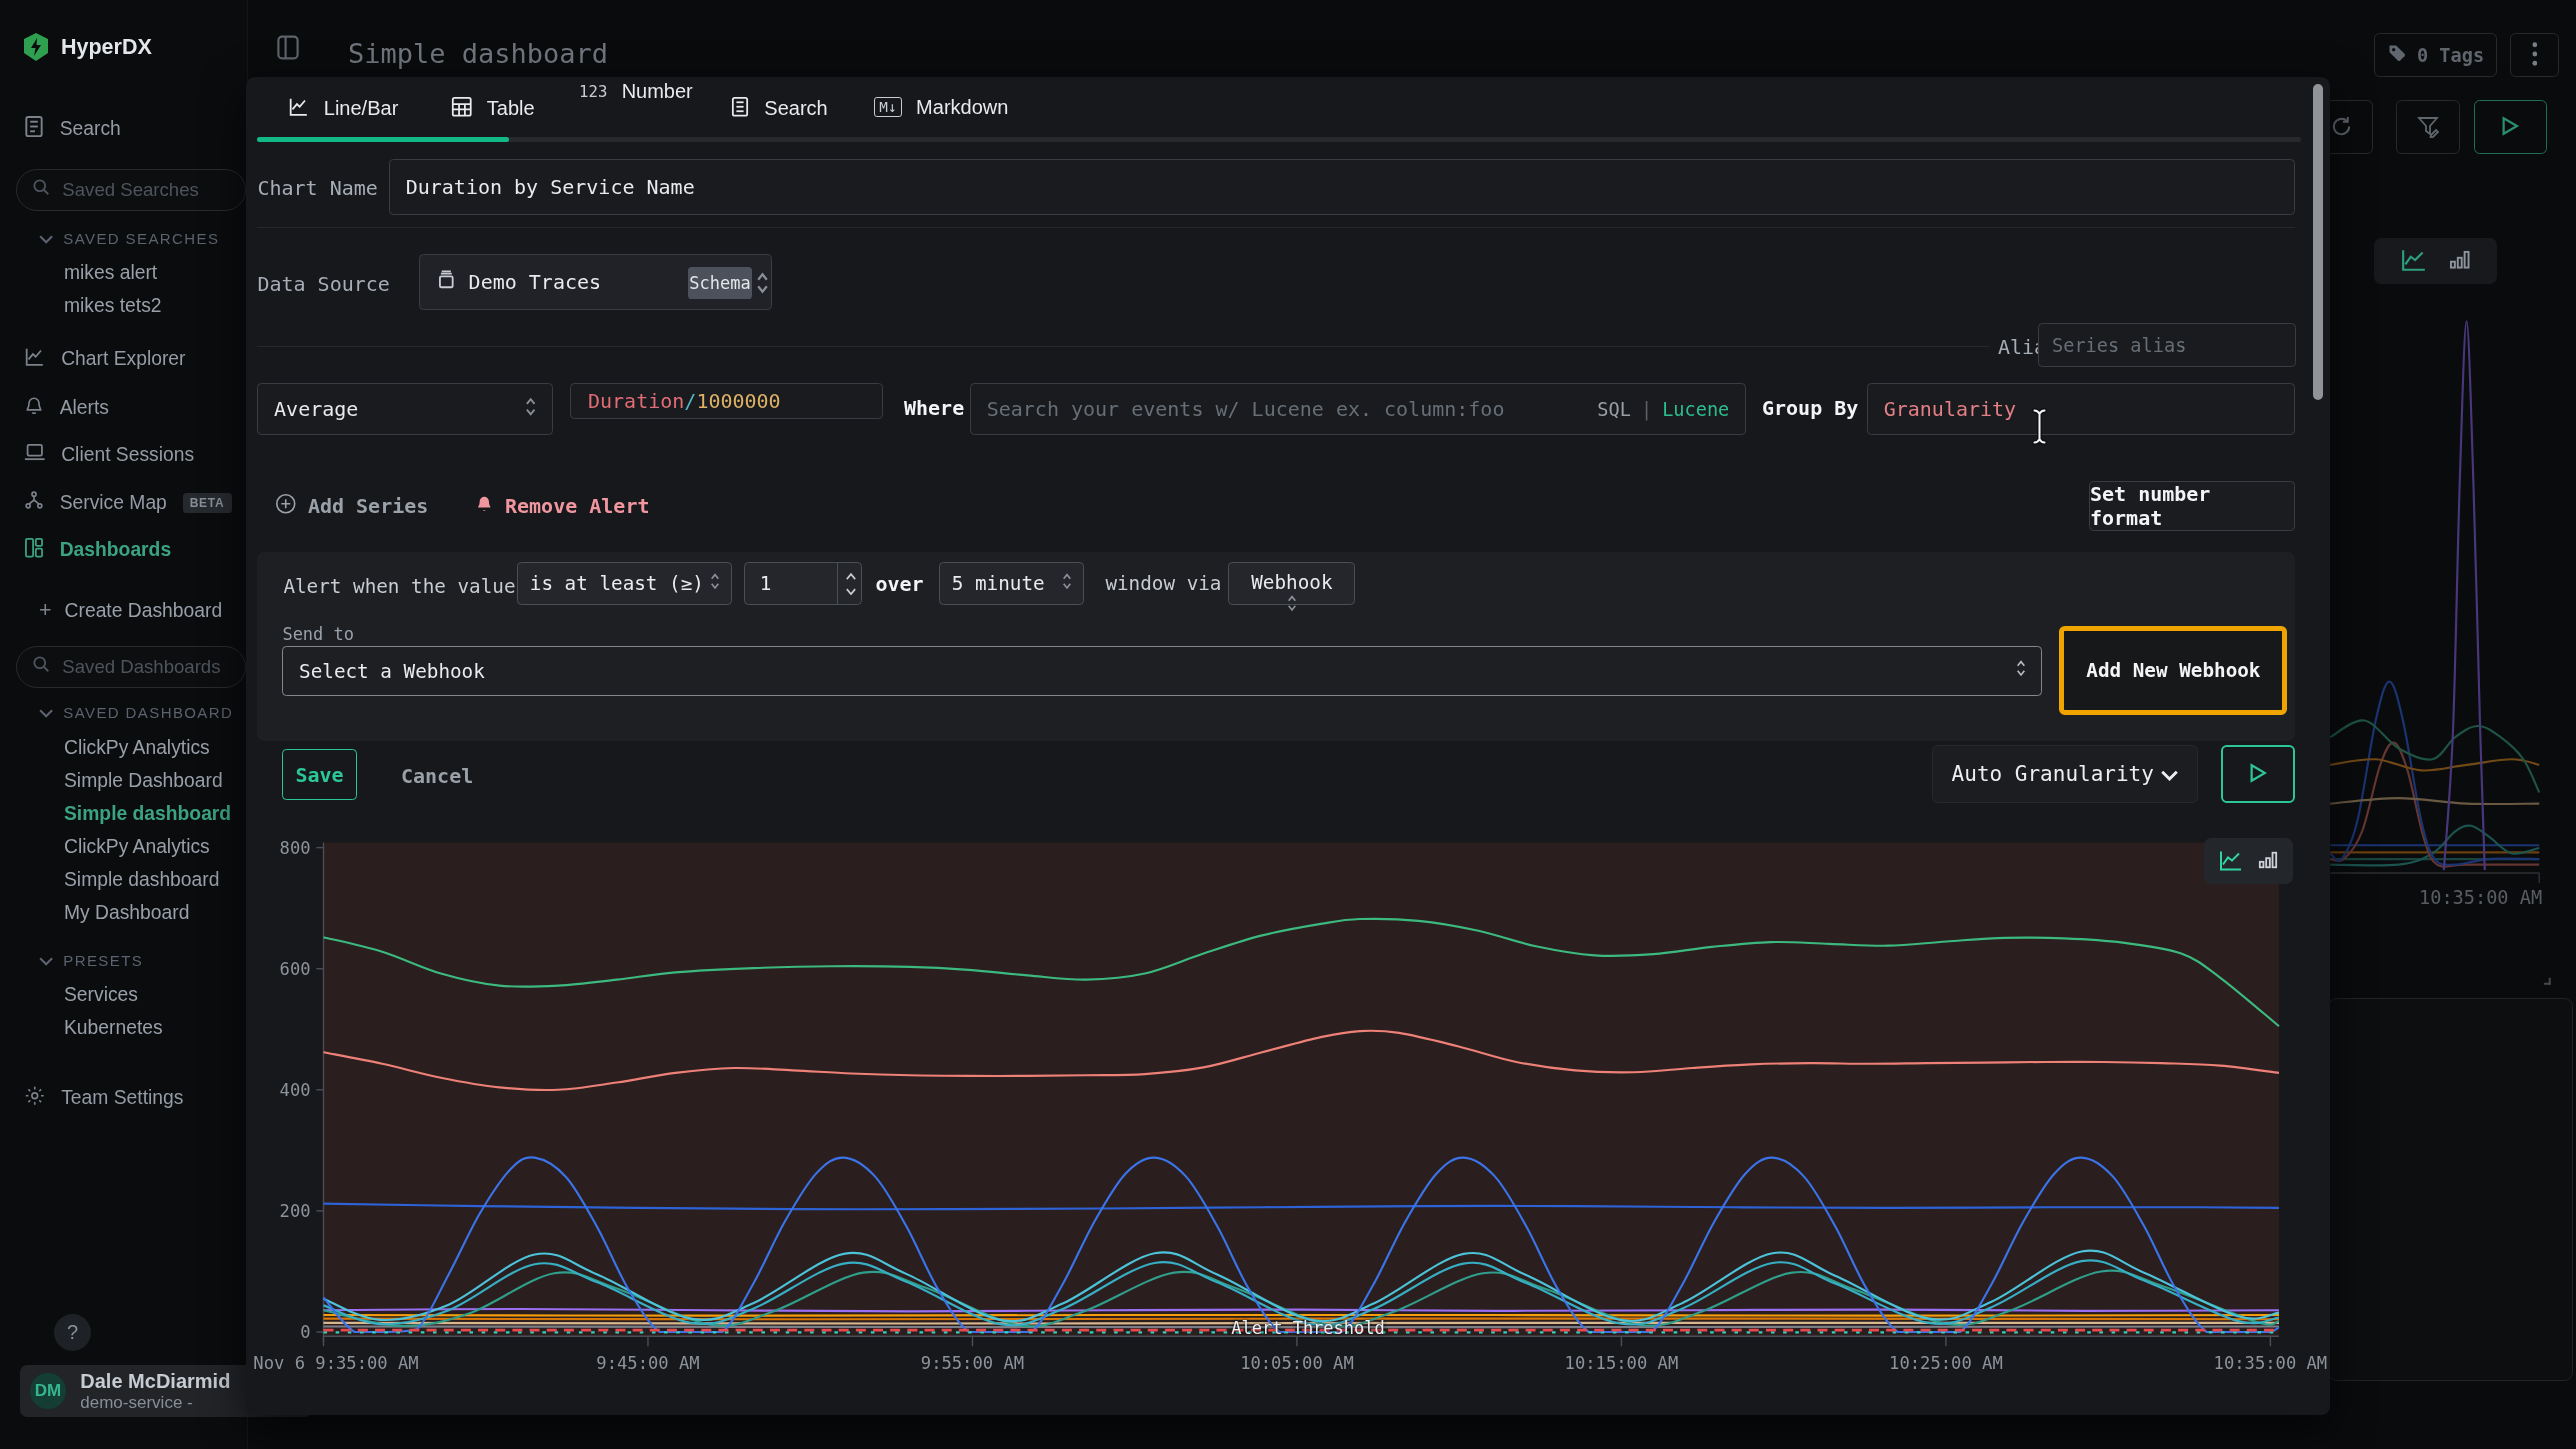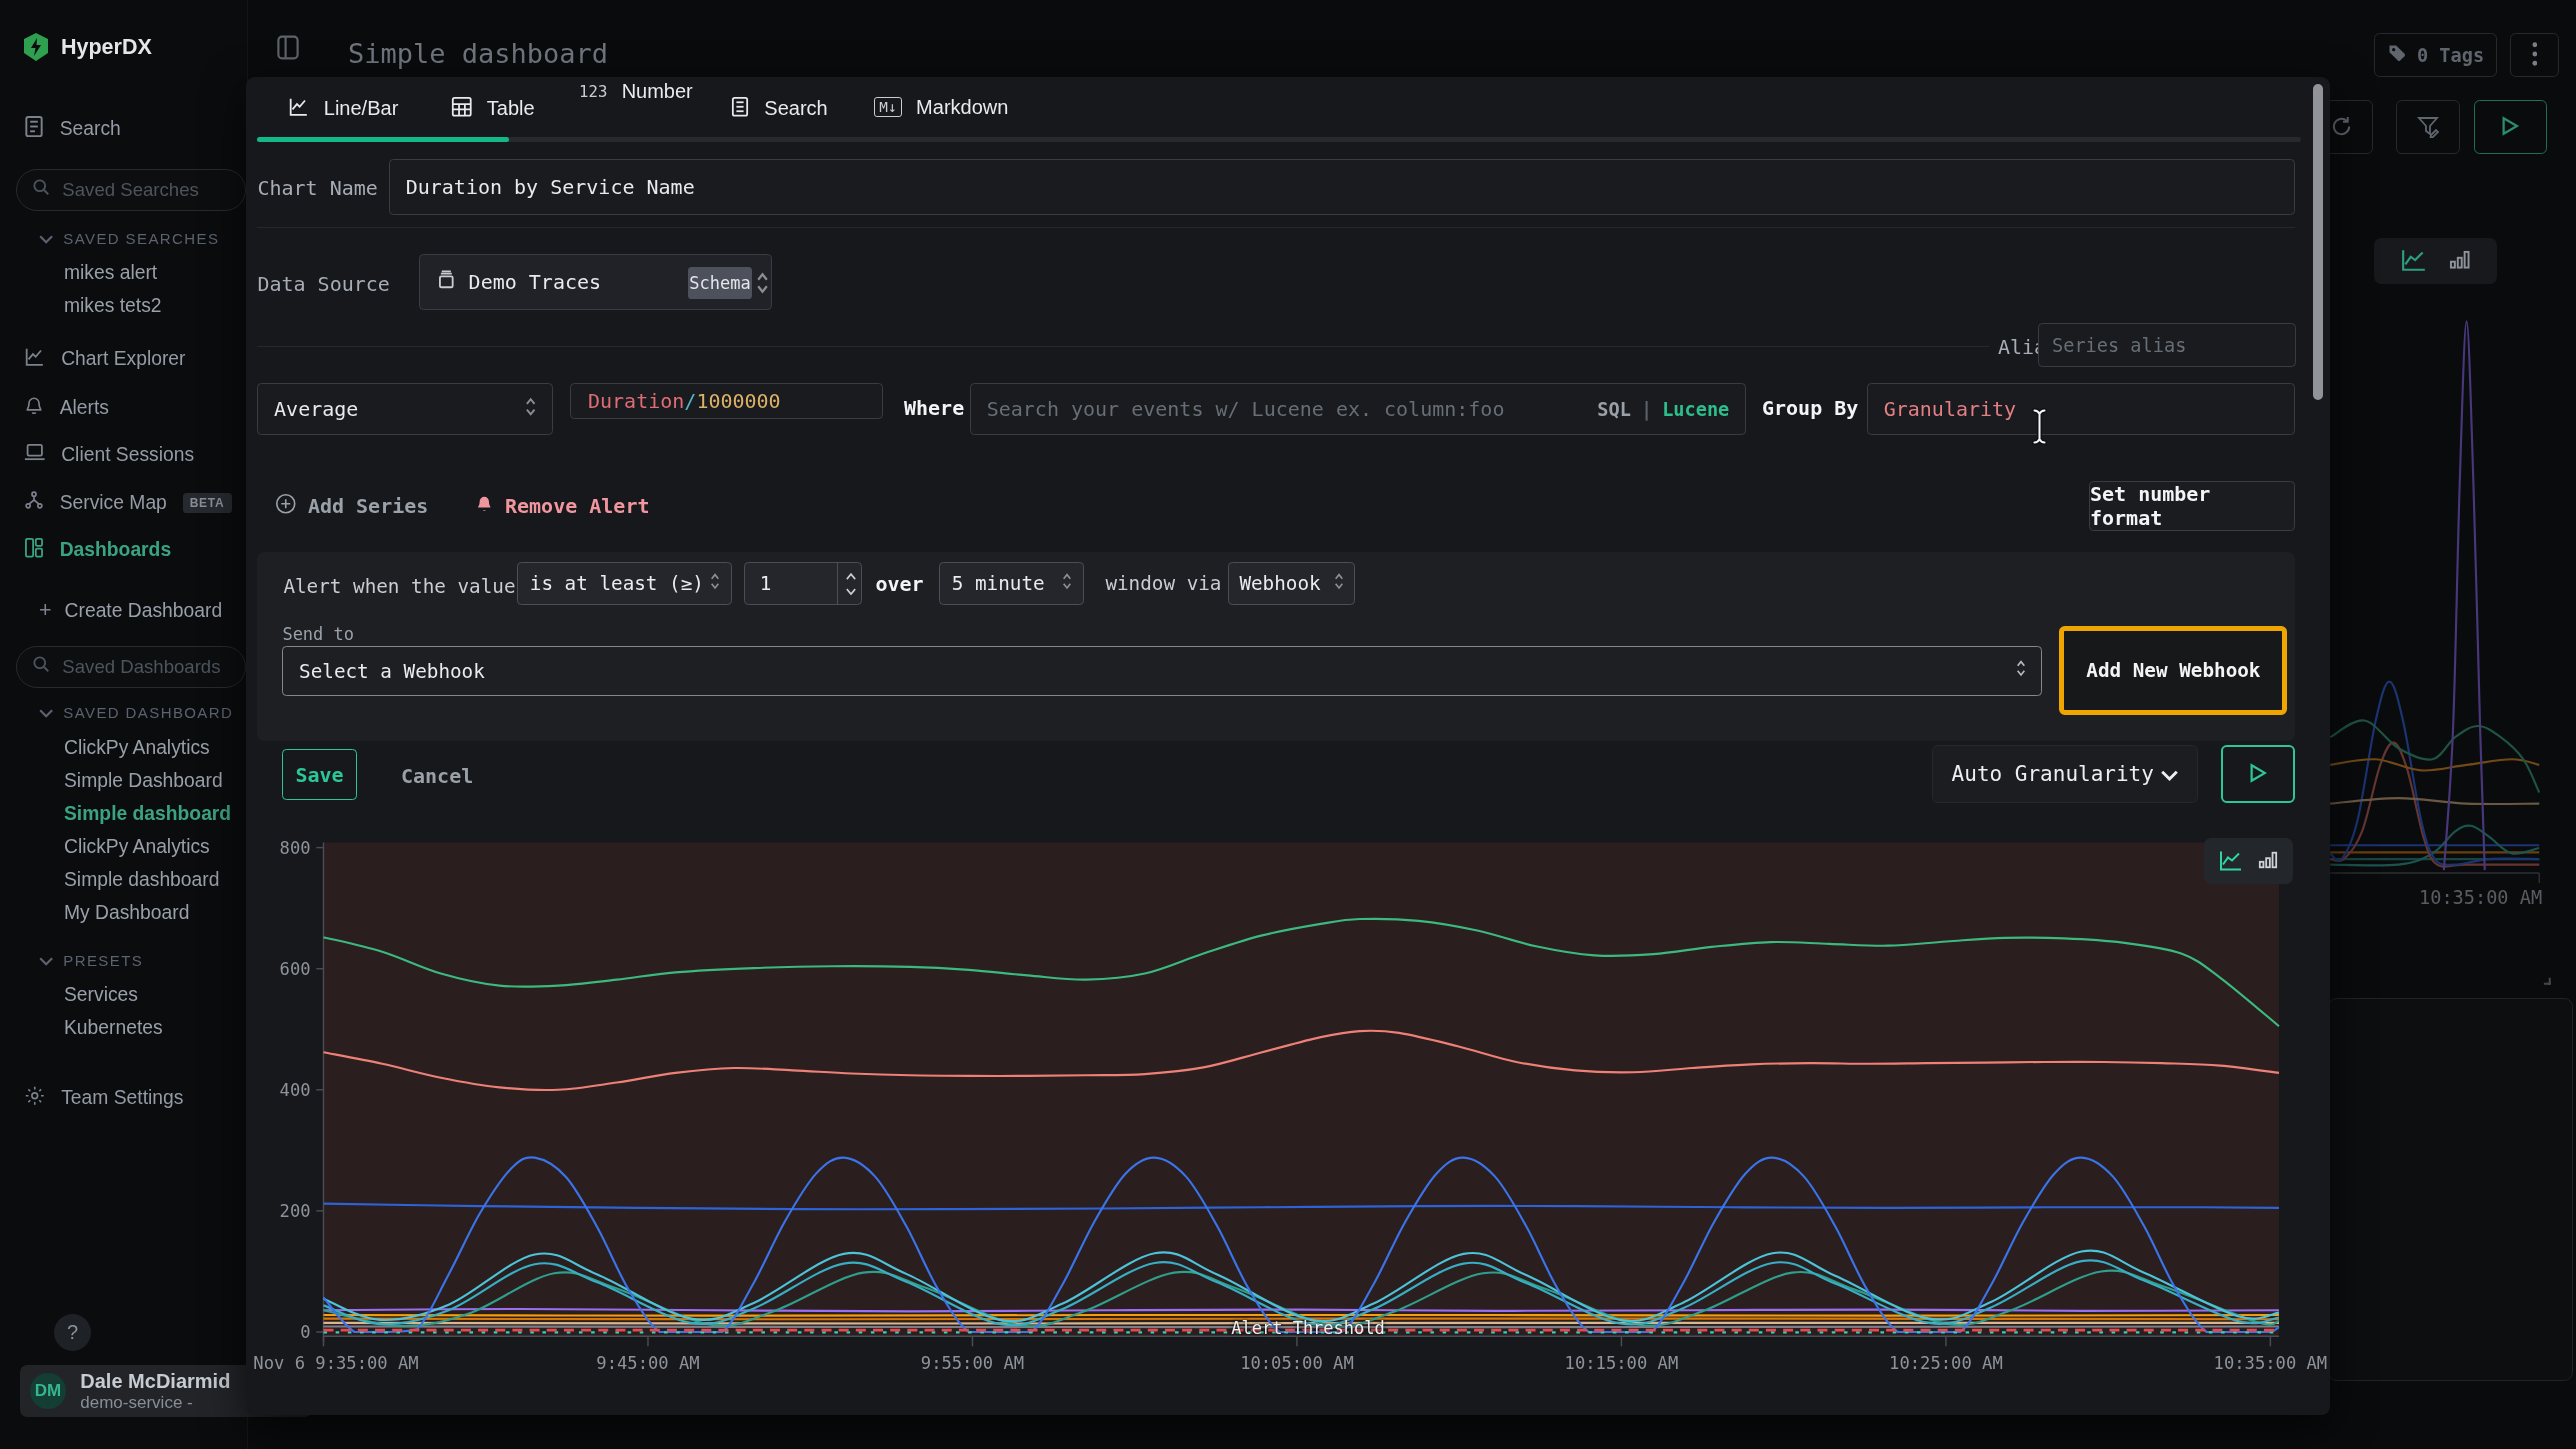--- a/index.html
+++ b/index.html
@@ -328,21 +328,21 @@
         </svg></span>
   </div>
   <div class="field mono" style="left:324px;top:306px;width:313px;height:36px;padding-left:17px;">
     <span style="color:#e06c75;">Duration</span>
       <span style="color:#56b6c2;">/</span>
       <span style="color:#ddb267;">1000000</span>
   </div>
   <div class="boldw mono" style="left:658px;top:319px;">Where</div>
   <div class="field mono" style="left:724px;top:306px;width:776px;height:52px;padding:0 15.7px;justify-content:space-between;">
     <span class="ph">Search your events w/ Lucene ex. column:foo</span>
-    <span style="display:flex;gap:10px;font-size:18.6px;font-weight:bold;">
+    <span style="display:flex;gap:10px;font-size:18.6px;">
       <span style="color:#9aa0a8;">SQL</span>
       <span style="color:#5b6168;">|</span>
       <span style="color:#2dbe8d;">Lucene</span>
     </span>
   </div>
   <div class="boldw mono" style="left:1516px;top:319px;">Group By</div>
   <div class="field mono" style="left:1621px;top:306px;width:428px;height:52px;padding-left:15.7px;">
     <span style="color:#e37f85;">Granularity</span>
   </div>
 
@@ -395,21 +395,21 @@
     </div>
     <div class="abs mono" style="left:618px;top:20px;font-size:20px;font-weight:bold;color:#f2f4f6;">over</div>
     <div class="apanel-sel mono" style="left:682px;top:10px;width:145px;height:43px;padding:0 11.4px;justify-content:space-between;">
       <span>5 minute</span>
       <span><svg width="10" height="18.6" viewBox="0 0 12 22" fill="none" stroke="#8b9097" stroke-width="2">
             <path d="M2 8 L6 3 L10 8"></path>
             <path d="M2 14 L6 19 L10 14"></path>
           </svg></span>
     </div>
     <div class="abs mono" style="left:848px;top:20px;font-size:19.3px;color:#c9cdd3;">window via</div>
-    <div class="apanel-sel mono" style="left:971px;top:10px;width:127px;height:43px;padding:8px 10px;justify-content:space-between;">
+    <div class="apanel-sel mono" style="left:971px;top:10px;width:127px;height:43px;padding:8px 10px;justify-content:space-between;flex-direction:column;">
       <span>Webhook</span>
       <span><svg width="10" height="18.6" viewBox="0 0 12 22" fill="none" stroke="#8b9097" stroke-width="2">
             <path d="M2 8 L6 3 L10 8"></path>
             <path d="M2 14 L6 19 L10 14"></path>
           </svg></span>
     </div>
 
     <div class="abs mono" style="left:25px;top:72px;font-size:17px;color:#9aa1a9;">Send to</div>
     <div class="abs" style="left:1802px;top:74px;width:228px;height:89px;border:5px solid #f0a400;border-radius:5.7px;box-sizing:border-box;background:#17181a;">
       <div class="abs mono" style="left:0;top:0;width:100%;height:100%;display:flex;align-items:center;justify-content:center;font-size:19.3px;font-weight:bold;color:#f2f4f6;cursor:pointer;">Add New Webhook</div>

